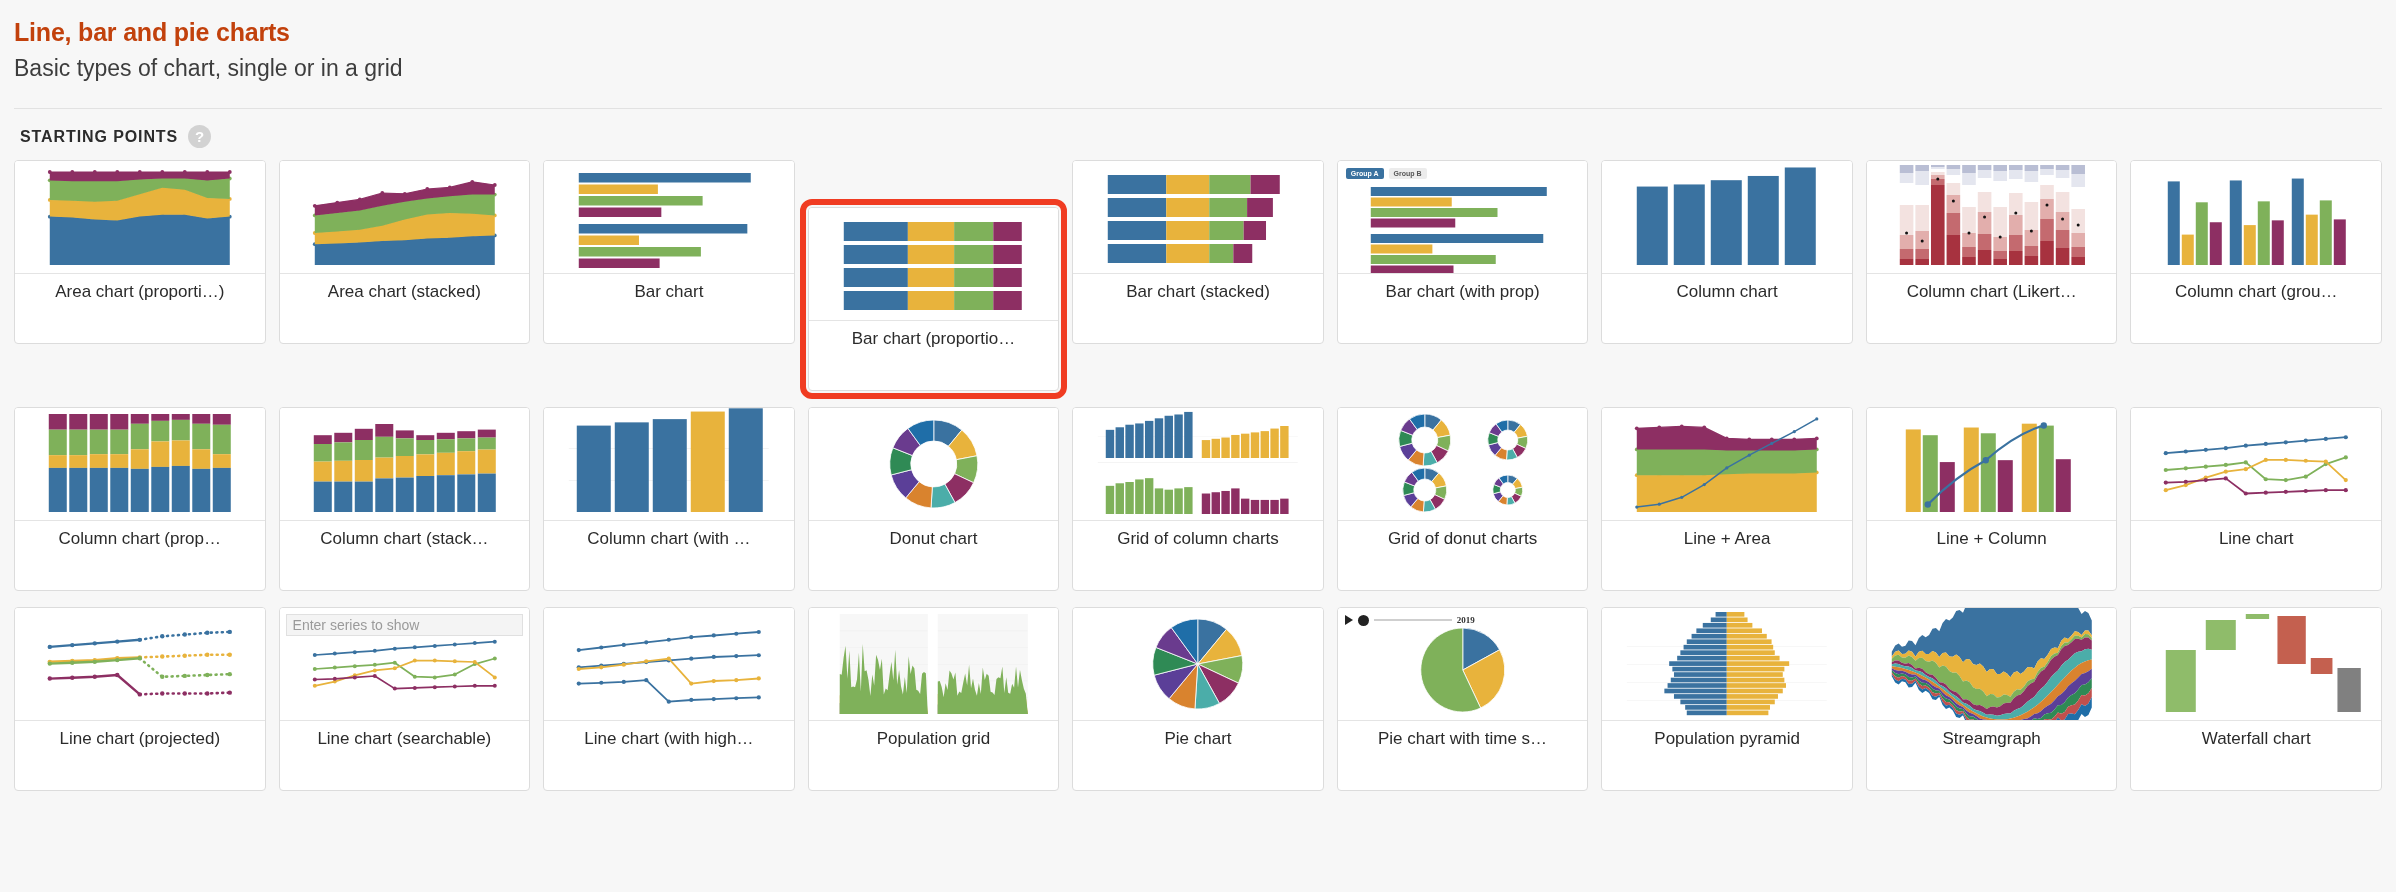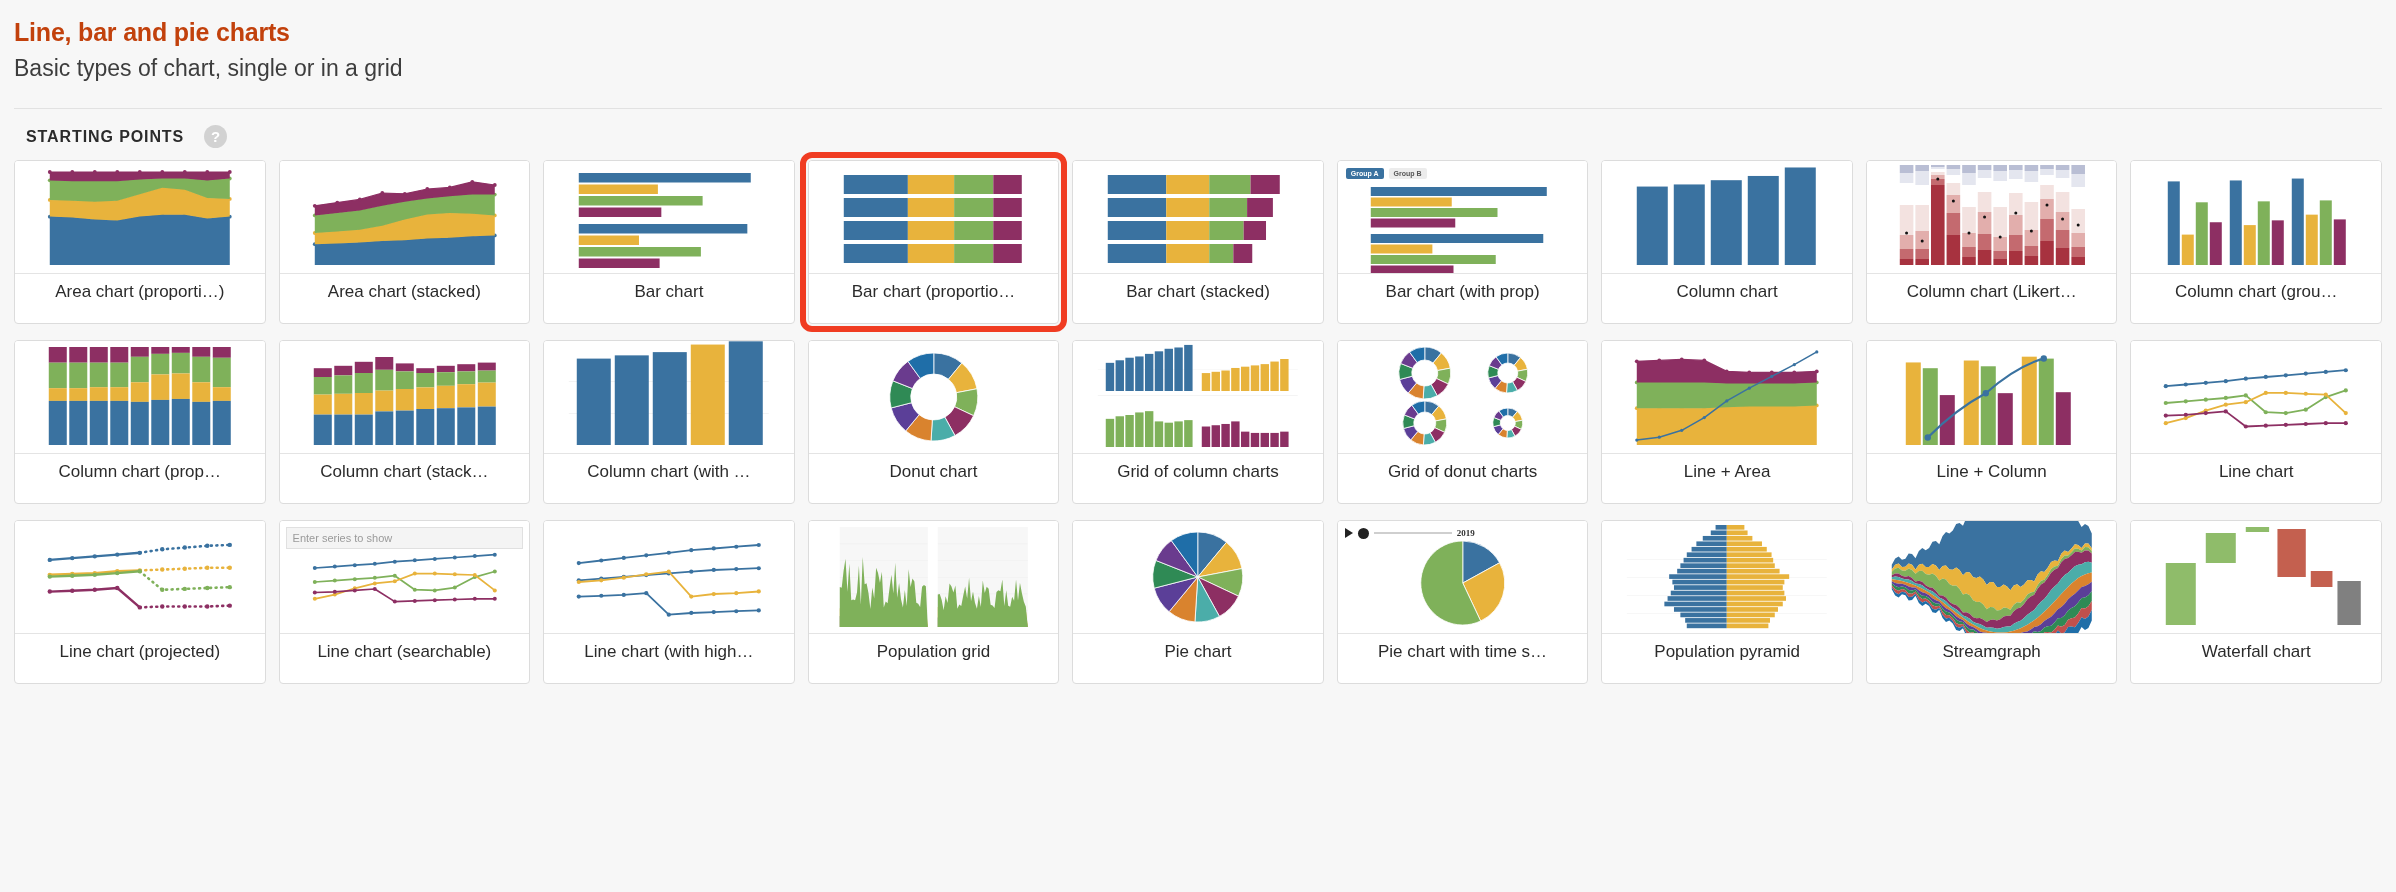--- a/index.html
+++ b/index.html
@@ -9,63 +9,63 @@
     background:#f7f7f7;
     font-family:"Liberation Sans", sans-serif;
     color:#2b2b2b;
     overflow:hidden;
   }
   .page-header { padding:18px 14px 0 14px; }
   .page-title { font-size:25px; font-weight:bold; color:#c2410c; letter-spacing:-0.2px; }
   .page-subtitle { font-size:23px; color:#3d3d3d; margin-top:8px; font-weight:400; }
   .divider { height:1px; background:#e2e2e2; margin:26px 0 0 0; }
   .section-head {
-    display:flex; align-items:center; gap:20px;
-    padding:16px 14px 12px 26px;
+    display:flex; align-items:center; gap:10px;
+    padding:16px 14px 12px 20px;
   }
   .section-label { font-size:16px; font-weight:bold; letter-spacing:0.9px; color:#2b2b2b; }
   .help-badge {
     width:23px; height:23px; border-radius:50%; background:#d2d2d2;
     color:#ffffff; font-size:15px; font-weight:bold;
     display:flex; align-items:center; justify-content:center; line-height:1;
   }
 
   .grid {
     display:grid;
     grid-template-columns:repeat(9, 1fr);
     gap:16px 13px;
     padding:0 14px;
   }
   .card {
     background:#ffffff;
     border:1px solid #dcdcdc;
     border-radius:4px;
     overflow:hidden;
     display:flex; flex-direction:column;
-    height:164px;
+    height:184px;
   }
-  .card.selected { outline:6px solid #f03c22; outline-offset:2px; z-index:5; }
+  .card.selected { outline:6px solid #f03c22; outline-offset:2px; z-index:5;margin-top:47px; }
   .thumb { height:112px; position:relative; overflow:hidden; background:#fff; }
   .thumb svg { display:block; width:100%; height:100%; }
   .card-label {
     height:36px; border-top:1px solid #e4e4e4;
     display:flex; align-items:center; justify-content:center;
     font-size:17px; color:#2b2b2b; white-space:nowrap; overflow:hidden;
     padding:0 6px;
   }
   .minibar {
     position:absolute; left:8px; top:7px; display:flex; gap:5px; z-index:2;
   }
   .chip { font-size:7px; padding:2px 5px; border-radius:2px; font-weight:bold; }
   .chip.on { background:#3a72a0; color:#fff; }
   .chip.off { background:#ececec; color:#555; }
   .searchbox {
     position:absolute; left:6px; right:6px; top:6px; height:22px;
     background:#f4f4f4; border:1px solid #e0e0e0;
-    font-size:11px; color:#9a9a9a; display:flex; align-items:center; padding-left:6px;
+    font-size:14px; color:#9a9a9a; display:flex; align-items:center; padding-left:6px;
     z-index:2;
   }
   .timebar {
     position:absolute; left:7px; top:5px; right:10px; height:14px;
     display:flex; align-items:center; gap:5px; z-index:2;font-family:Liberation Serif, serif;
   }
   .play { width:0;height:0;border-left:8px solid #222;border-top:5px solid transparent;border-bottom:5px solid transparent; }
   .knob { width:11px;height:11px;border-radius:50%;background:#222; }
   .track { flex:0 0 78px; height:2px; background:#cfcfcf; }
   .year { font-size:9px; font-weight:bold; color:#333; }

